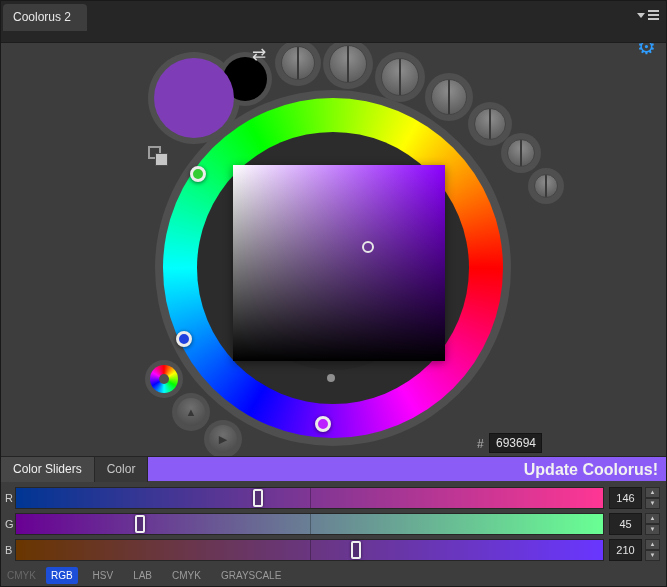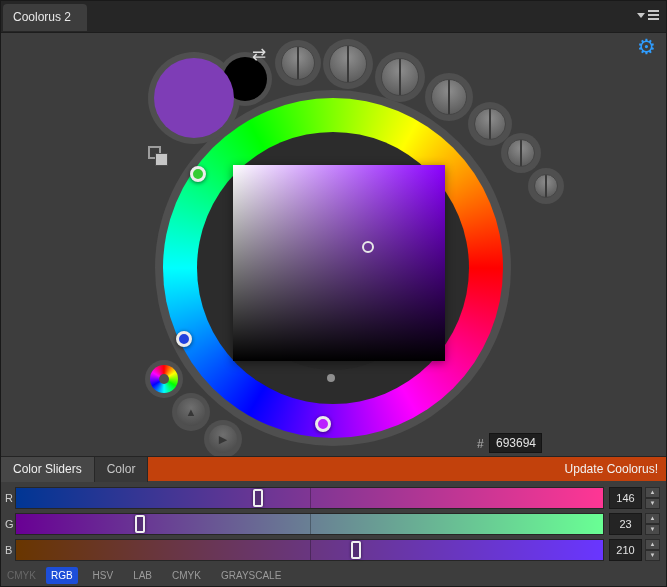--- a/index.html
+++ b/index.html
@@ -1,21 +1,21 @@
 <!DOCTYPE html>
 <html><head>
 <meta charset="utf-8">
 <style>
   *{margin:0;padding:0;box-sizing:border-box}
   html,body{background:#555}
   body{font-family:"Liberation Sans",sans-serif}
   #app{position:relative;width:667px;height:587px;background:#3d3d3d;overflow:hidden;border:1px solid #191919}
 
   
-  .titlebar{position:absolute;left:0;top:0;width:100%;height:32px;background:#262626;border-bottom:1px solid #1d1d1d}
+  .titlebar{position:absolute;left:0;top:0;width:100%;height:42px;background:#262626;border-bottom:1px solid #1d1d1d}
   .tab-active{position:absolute;left:2px;top:3px;height:27px;padding:0 16px 0 10px;background:#3d3d3d;
               border-radius:4px 4px 0 0;color:#e8e8e8;font-size:12px;line-height:27px;cursor:pointer}
   .panel-menu{position:absolute;right:7px;top:9px;display:flex;align-items:center;gap:3px;cursor:pointer}
   .panel-menu .tri{width:0;height:0;border-left:4px solid transparent;border-right:4px solid transparent;border-top:5px solid #c9c9c9}
   .panel-menu .lines{display:flex;flex-direction:column;gap:2px}
   .panel-menu .lines i{display:block;width:11px;height:2px;background:#c9c9c9}
 
   
   .bezel{position:absolute;border-radius:50%;background:#4f4f4f}
   .hue-ring{position:absolute;left:162px;top:97px;width:340px;height:340px;border-radius:50%;cursor:pointer;
@@ -46,25 +46,25 @@
   .copy-icon .front{position:absolute;left:7px;top:7px;width:13px;height:13px;background:#c6c6c6;border:1px solid #4a4a4a}
 
   .gear{position:absolute;left:636px;top:35px;font-size:21px;line-height:21px;cursor:pointer}
   .swap{position:absolute;left:251px;top:43px;font-size:17px;color:#dcdcdc;cursor:pointer}
 
   .hex-label{position:absolute;left:476px;top:436px;color:#b0b0b0;font-size:12px}
   .hex-input{position:absolute;left:488px;top:432px;width:53px;height:20px;background:#1e1e1e;border:1px solid #141414;
              color:#e3e3e3;font-size:12px;padding-left:6px;font-family:"Liberation Sans",sans-serif}
 
   
-  .subtabs{position:absolute;left:0;top:455px;width:100%;height:25px;background:#c2410c;border-top:1px solid #242424;display:flex}
+  .subtabs{position:absolute;left:0;top:455px;width:100%;height:25px;background:#8b5cf6;border-top:1px solid #242424;display:flex}
   .subtab{height:25px;line-height:25px;font-size:12px;padding:0 12px;color:#c6c6c6;background:#383838;
           border-right:1px solid #272727;cursor:pointer}
   .subtab.active{background:#474747;color:#f0f0f0}
-  .update{position:absolute;right:8px;top:0;height:25px;line-height:25px;font-size:12px;font-weight:normal;color:#f2f2f2;cursor:pointer}
+  .update{position:absolute;right:8px;top:0;height:25px;line-height:25px;font-size:16px;font-weight:bold;color:#f2f2f2;cursor:pointer}
 
   
   .sliders{position:absolute;left:0;top:480px;width:100%;height:82px}
   .srow{position:absolute;left:0;width:100%;height:22px}
   .srow .lab{position:absolute;left:4px;top:0;line-height:22px;font-size:11px;color:#cfcfcf}
   .track{position:absolute;left:14px;top:0;width:589px;height:22px;border:1px solid #262626;cursor:pointer}
   .track .mid{position:absolute;left:50%;top:0;bottom:0;width:1px;background:rgba(0,0,0,.28)}
   .handle{position:absolute;top:1px;width:10px;height:18px;border:2px solid #f0f0f0;border-radius:2px;
           background:rgba(25,25,25,.25);box-shadow:0 0 3px rgba(0,0,0,.6);cursor:ew-resize}
   .vbox{position:absolute;left:608px;top:0;width:33px;height:22px;background:#242424;border:1px solid #181818;
@@ -184,21 +184,21 @@
         <span>▼</span>
       </div>
     </div>
 
     <div class="srow" style="top:32px">
       <span class="lab">G</span>
       <div class="track" style="background: linear-gradient(90deg, rgb(105, 0, 148), rgb(105, 255, 148));">
         <span class="mid"></span>
         <span class="handle" style="left: calc(21.2% - 5px);"></span>
       </div>
-      <div class="vbox">23</div>
+      <div class="vbox">45</div>
       <div class="spin">
         <span>▲</span>
         <span>▼</span>
       </div>
     </div>
 
     <div class="srow" style="top:58px">
       <span class="lab">B</span>
       <div class="track" style="background: linear-gradient(90deg, rgb(105, 54, 0), rgb(105, 54, 255));">
         <span class="mid"></span>

